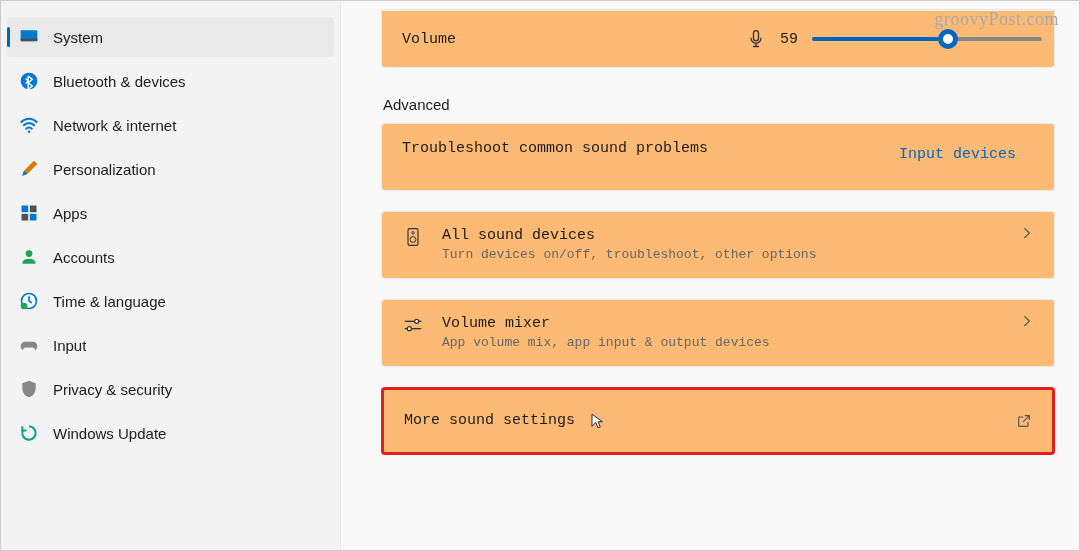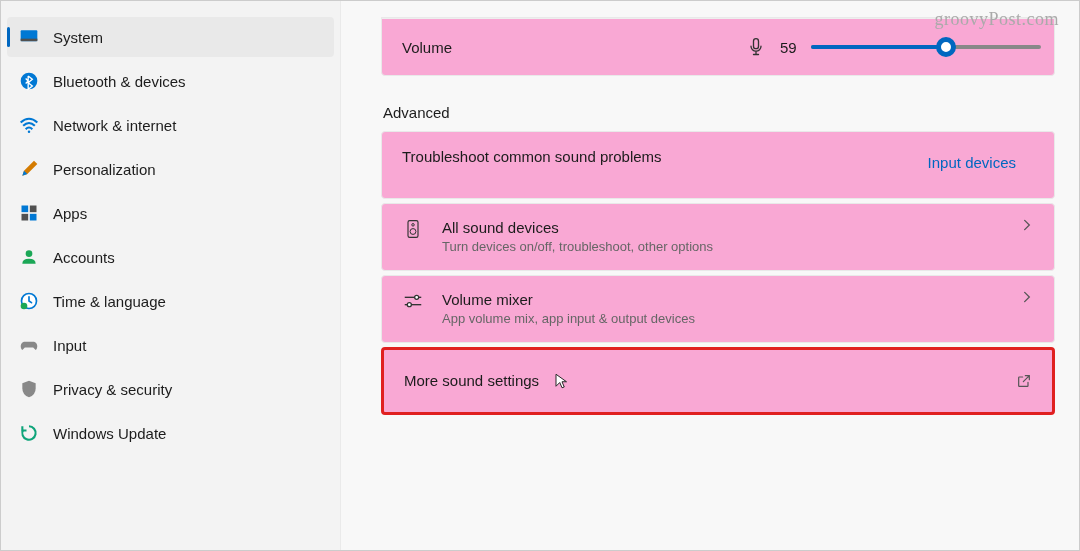--- a/index.html
+++ b/index.html
@@ -54,38 +54,39 @@
       width: 20px;
       height: 20px;
       display: flex;
       align-items: center;
       justify-content: center;
       flex-shrink: 0;
     }
     
     .main {
       flex: 1;
-      padding: 16px 24px 16px 40px;
+      padding: 8px 24px 16px 40px;
       overflow: hidden;
       position: relative;
     }
     .watermark {
       position: absolute;
       top: 8px;
       right: 20px;
       color: #aaa;
       font-size: 18px;
       font-family: Georgia, serif;
       letter-spacing: .5px;
     }
     .card {
-      background: #f9a8d4;
+      background: #fdba74;
       border: 1px solid #e9e9e9;
       border-radius: 4px;
-      margin-bottom: 4px;
+      margin-bottom: 20px;
+      font-family: Liberation Mono, monospace;
     }
     .card.top-cut { border-top-left-radius: 0; border-top-right-radius: 0; margin-top: 0; }
     .card-row {
       display: flex;
       align-items: flex-start;
       padding: 16px 20px;
       min-height: 66px;
     }
     .volume-row {
       display: flex;

